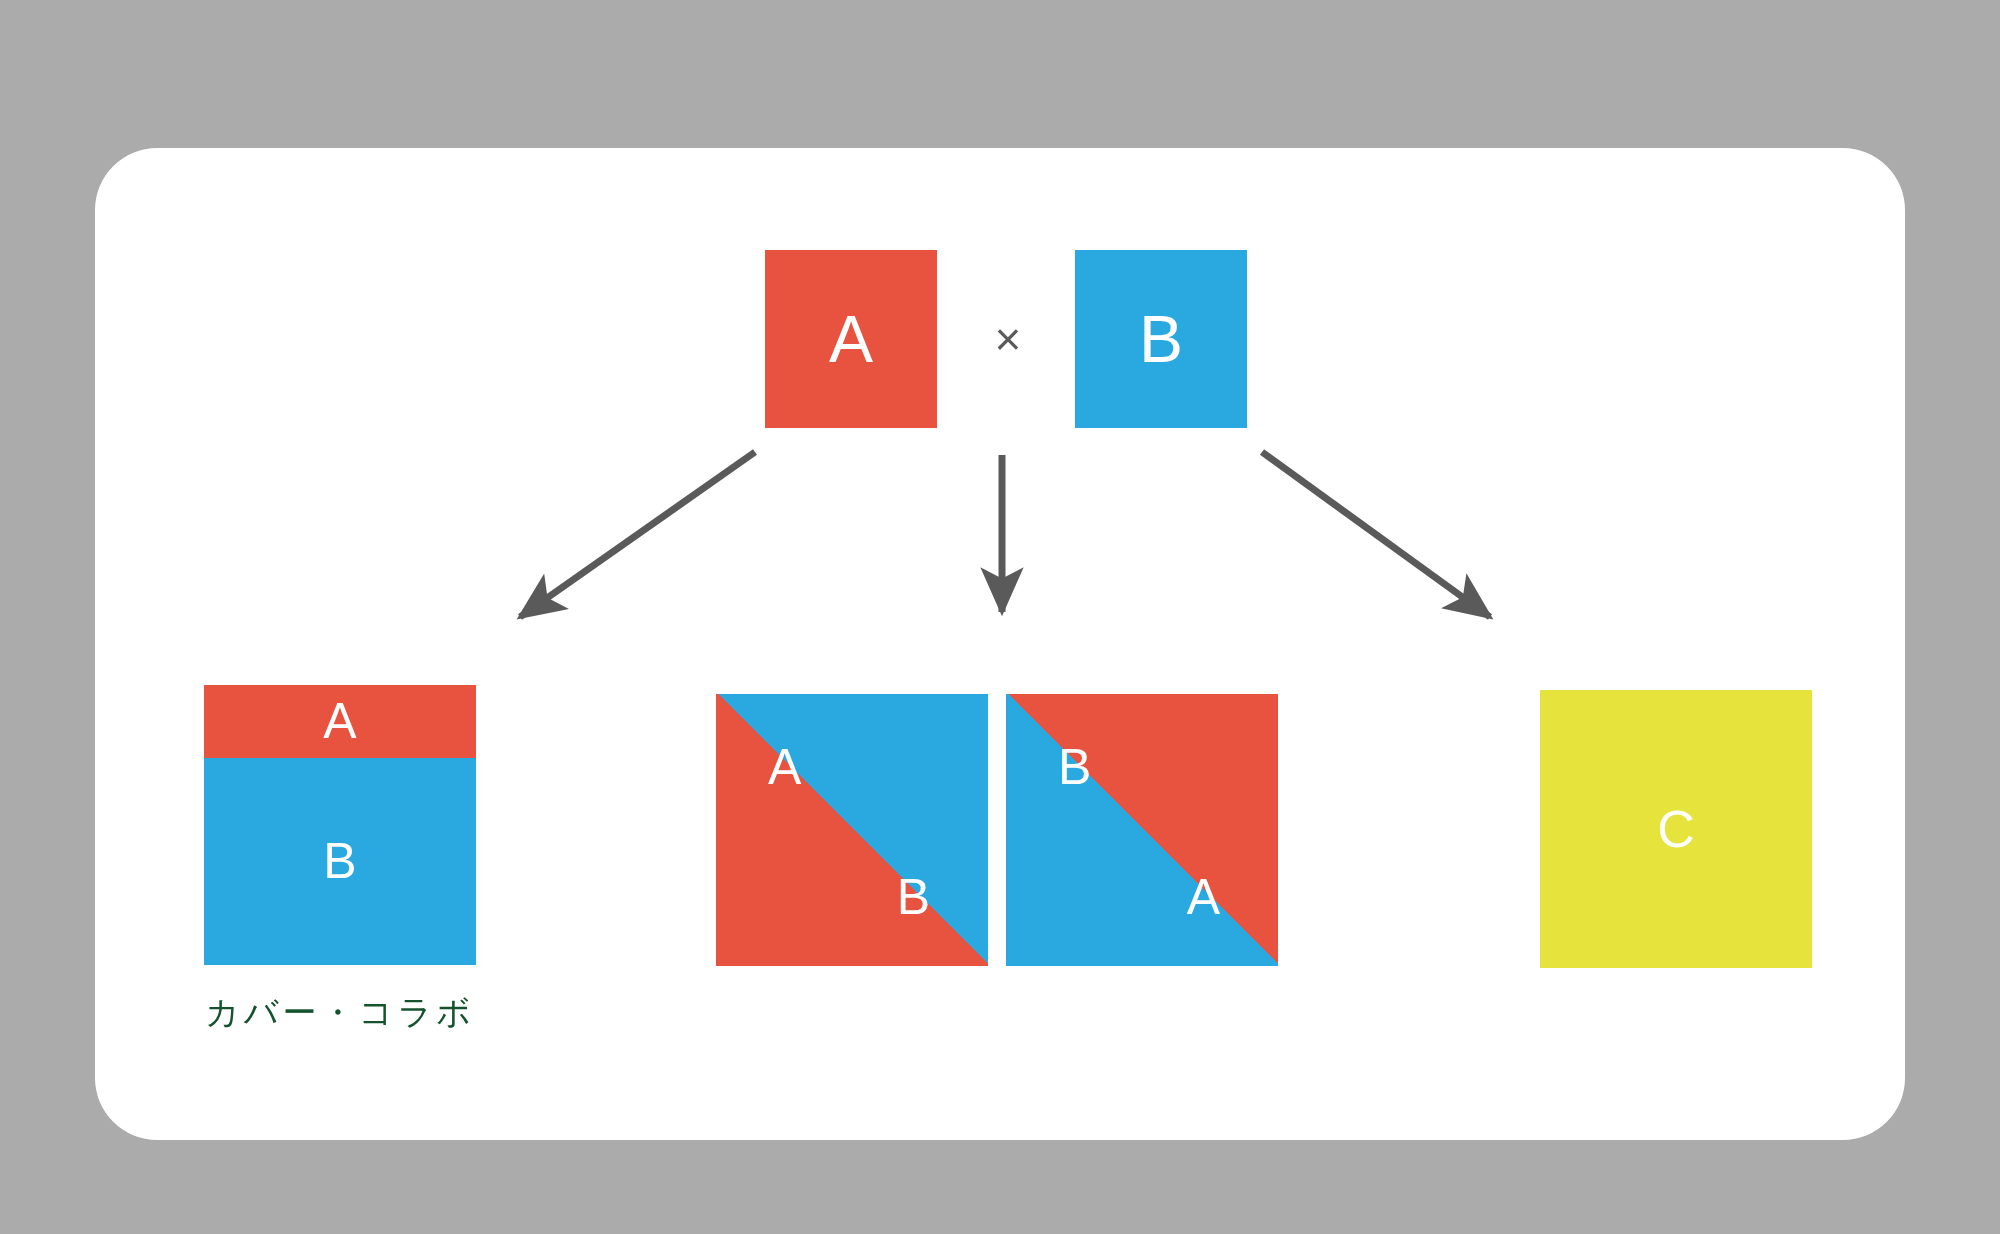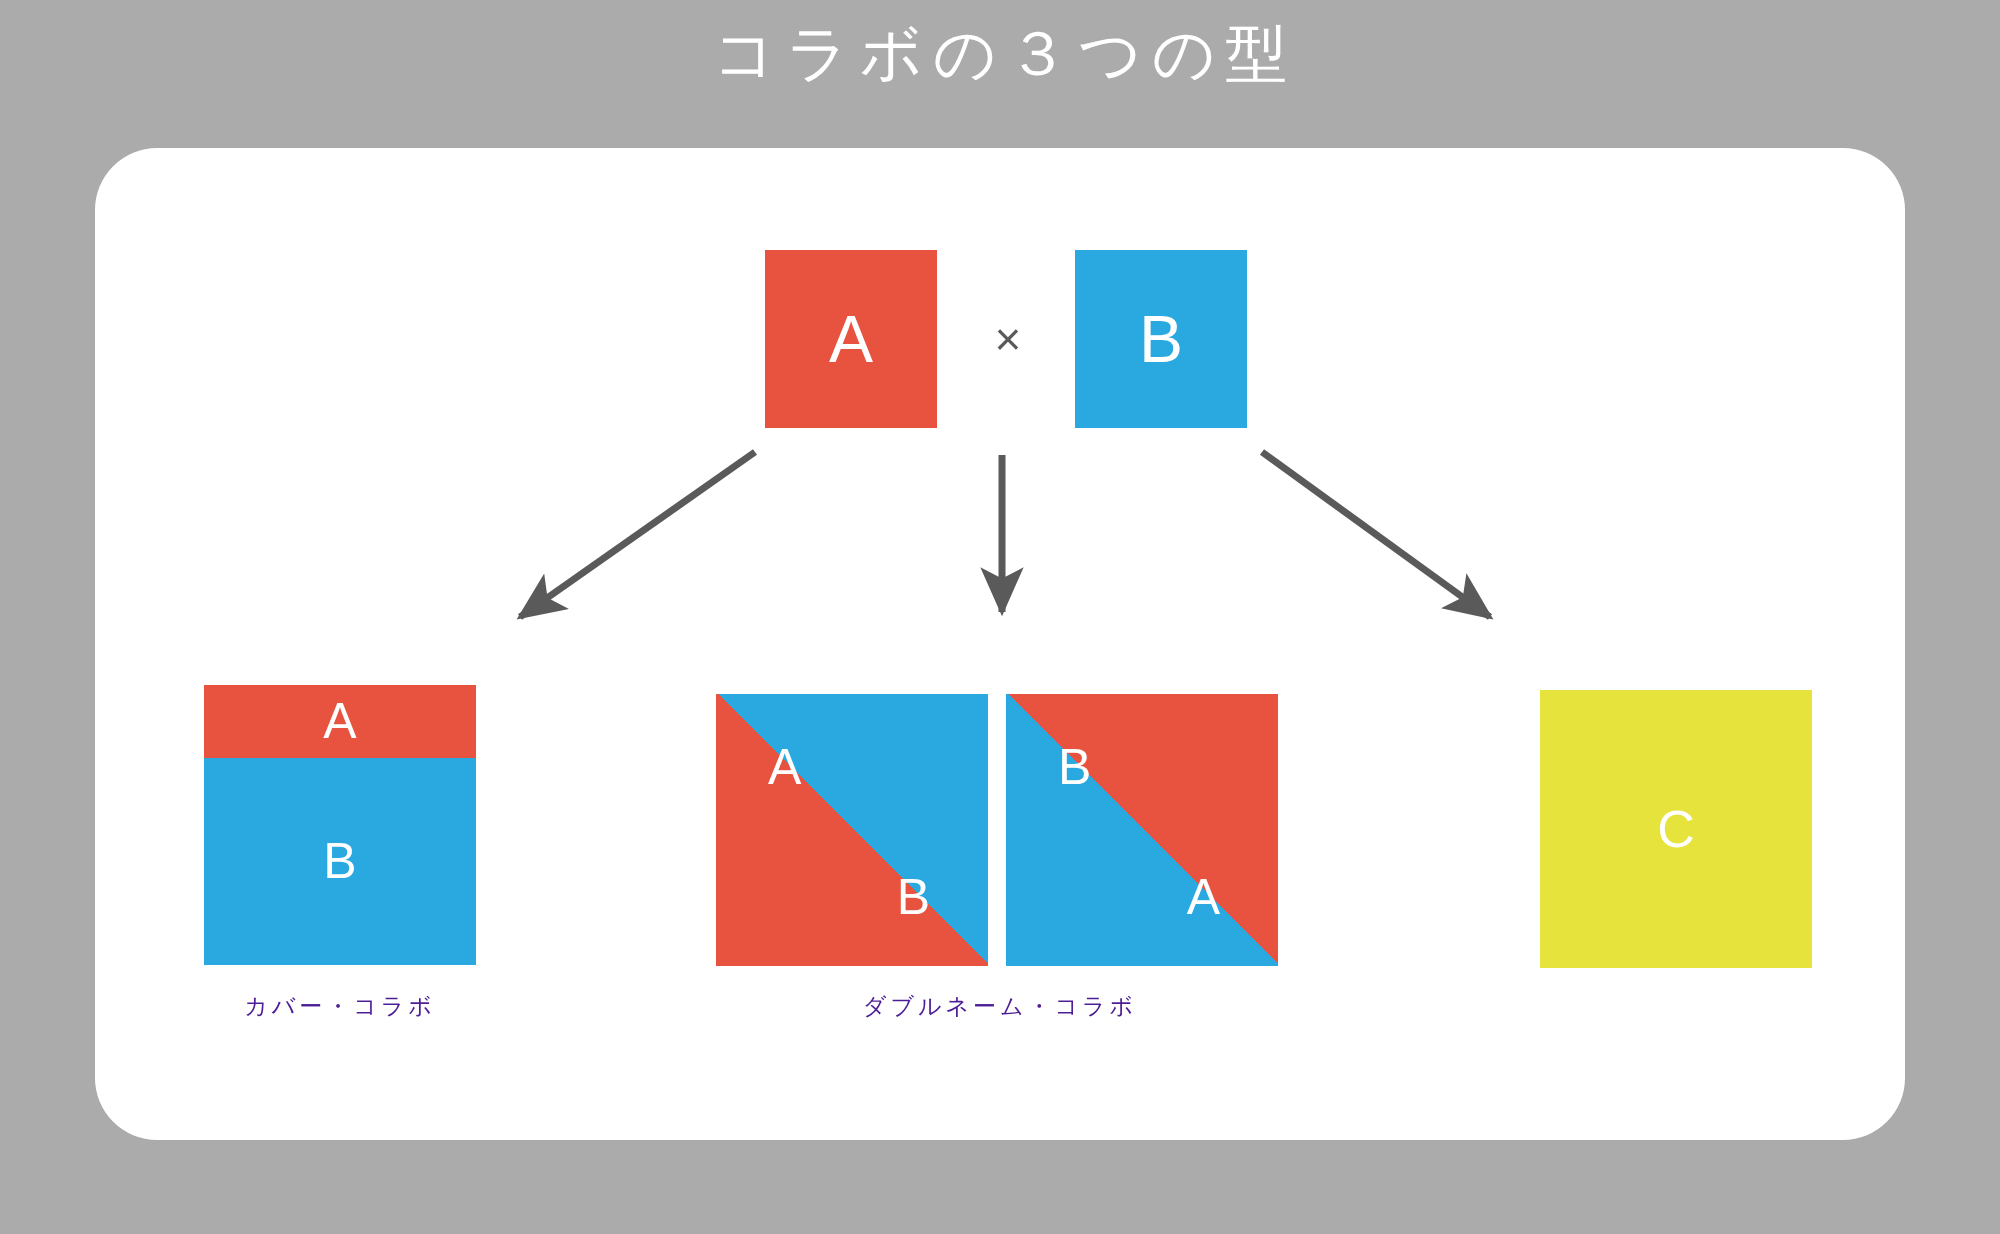--- a/index.html
+++ b/index.html
@@ -79,37 +79,36 @@
   .res2a .lbl-lr,.res2b .lbl-lr{right:58px;bottom:44px;font-size:50px;}
   .lbl-lr{position:absolute;}
 
   
   .res3{left:1540px;top:690px;width:272px;height:278px;background:#e6e33c;}
   .res3 .lbl{left:0;top:0;width:100%;height:100%;display:flex;align-items:center;justify-content:center;font-size:52px;}
 
   
   .cap{
     position:absolute;
-    color:#4c1d95;
-    font-size:23px;
+    color:#14532d;
+    font-size:34px;
     letter-spacing:4px;
     text-align:center;
     white-space:nowrap;
     line-height:1;
   }
   .cap1{left:120px;top:995px;width:440px;}
   .cap2{left:770px;top:995px;width:460px;}
   .cap3{left:1455px;top:995px;width:440px;}
 </style>
 </head>
 <body>
 
 <div id="stage">
 
-  <div class="title">コラボの３つの型</div>
 
   <div class="card"></div>
 
   <div class="sq top-a">
     <span class="lbl">A</span>
   </div>
 
   <div class="times">×</div>
 
   <div class="sq top-b">
@@ -138,19 +137,18 @@
   <div class="cap cap1">カバー・コラボ</div>
 
   <div class="sq res2a">
     <span class="lbl lbl-ul">A</span>
     <span class="lbl lbl-lr">B</span>
   </div>
   <div class="sq res2b">
     <span class="lbl lbl-ul">B</span>
     <span class="lbl lbl-lr">A</span>
   </div>
-  <div class="cap cap2">ダブルネーム・コラボ</div>
 
   <div class="sq res3">
     <span class="lbl">C</span>
   </div>
 
 </div>
 
 </body></html>

